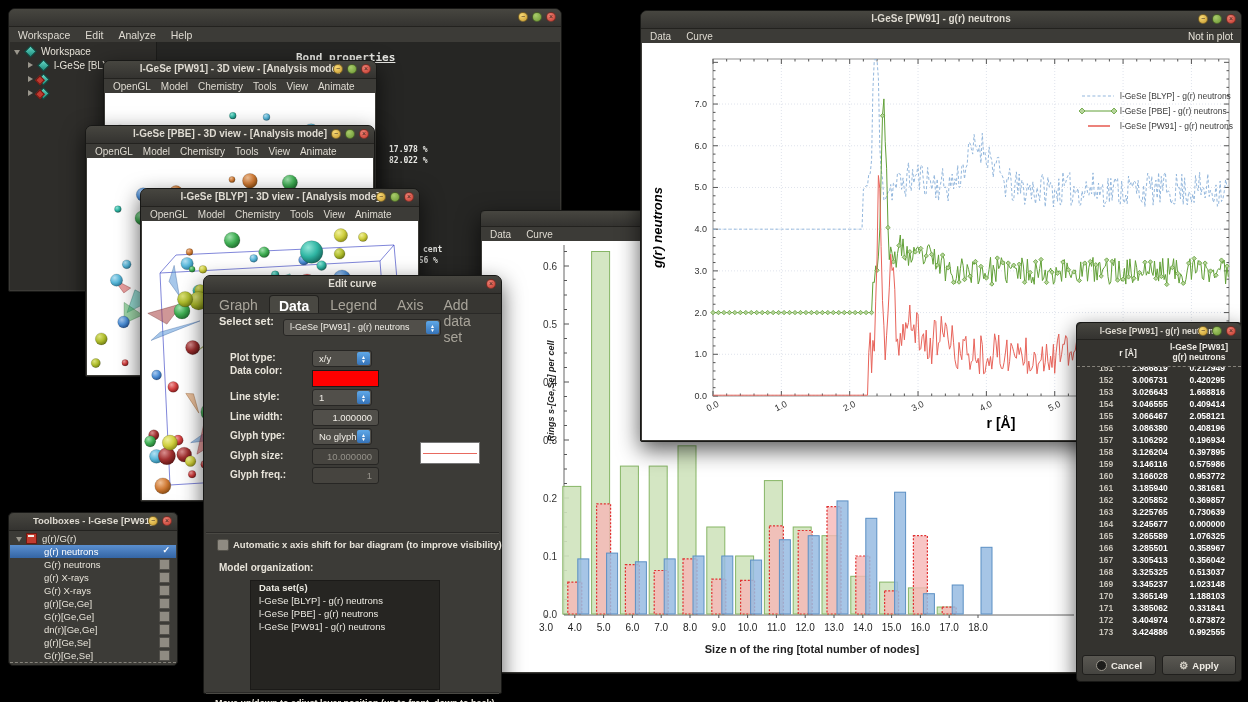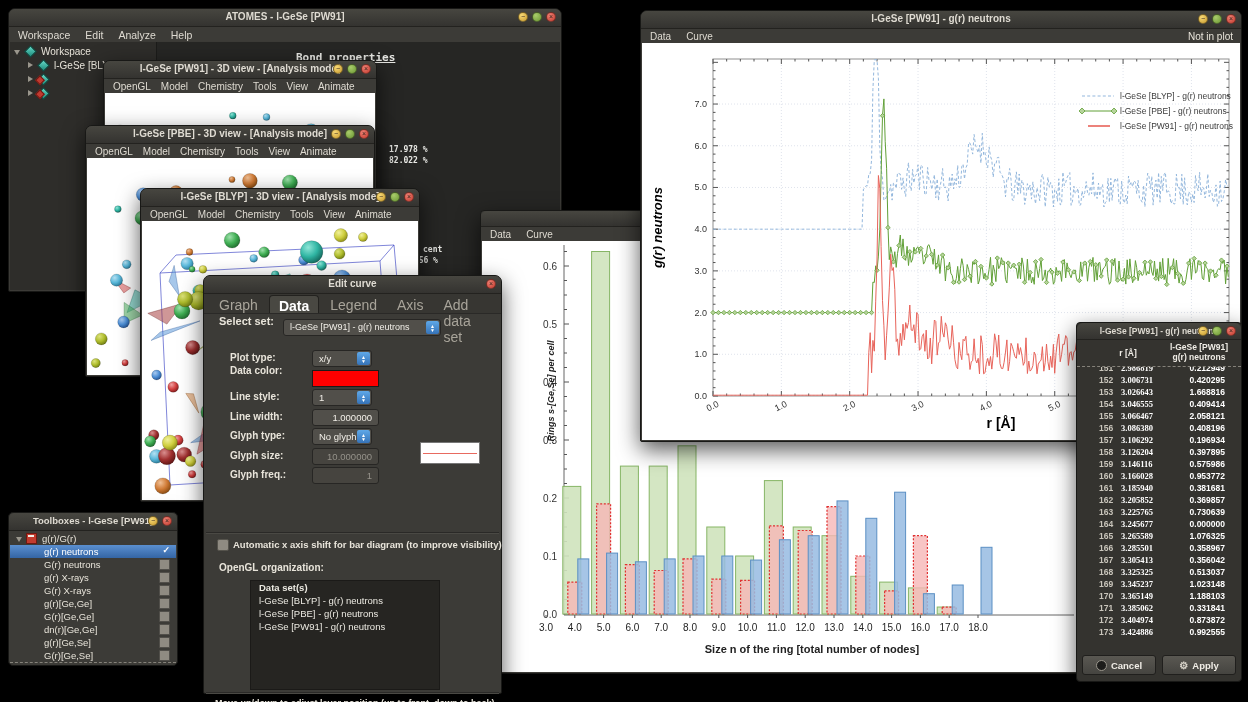--- a/index.html
+++ b/index.html
@@ -64,36 +64,35 @@
   .gricon{width:9px;height:9px;background:#c23b2e;border:1px solid #6e1812;margin-right:5px;
           display:inline-block;position:relative;}
   .gricon:after{content:"";position:absolute;left:1px;top:1px;width:6px;height:2px;background:#f2efe8;}
   
   .tblwin{background:#34332f;}
   .tbl-head{display:flex;font-size:8.5px;font-weight:bold;color:#f0ede6;height:26px;
             border-bottom:1px dashed #85827a;align-items:center;}
   .tbl-viewport{overflow:hidden;position:absolute;left:2px;right:2px;margin-left:16px;}
   .tbl-row{display:flex;height:12px;line-height:12px;font-size:8.5px;color:#fff;font-weight:bold;}
   .tbl-row .idx{width:22px;color:#c9c5bb;text-align:left;padding-left:4px;font-weight:bold;}
-  .tbl-row .c1{width:58px;text-align:left;font-family:Liberation Serif, serif;}
+  .tbl-row .c1{width:58px;text-align:center;}
   .tbl-row .c2{flex:1;text-align:right;padding-right:14px;}
   .tbl-btn{position:absolute;bottom:6px;height:18px;background:linear-gradient(#5a5852,#454440);
            border:1px solid #201f1d;border-radius:3px;color:#f0ede6;font-size:9.5px;font-weight:bold;
            display:flex;align-items:center;justify-content:center;gap:4px;}
   .divider{position:absolute;left:1px;right:1px;height:1px;background:#2a2927;border-bottom:1px solid #4a4944;}
   svg text{font-family:"Liberation Sans",sans-serif;}
 </style>
 </head>
 <body>
 
 <div id="desktop">
 
   <div class="window" id="win-main" style="left:8px;top:8px;width:552px;height:282px;z-index:1;">
     <div class="titlebar">
-      <span class="title">ATOMES - l-GeSe [PW91]</span>
       <span class="winbtns">
           <span class="wbtn min">−</span>
           <span class="wbtn max"></span>
           <span class="wbtn close">×</span>
         </span>
     </div>
     <div class="menubar" style="background:#3c3b37;">
         <span class="menu-item">Workspace</span>
         <span class="menu-item">Edit</span>
         <span class="menu-item">Analyze</span>
@@ -1067,21 +1066,21 @@
         <div class="ec-label" style="left: 25px; top: 137.5px; font-weight: bold; text-align: right;">Glyph size:</div>
         <div class="entry disabled" style="left: 107px; top: 135.5px; width: 59px;">10.000000</div>
         <div class="ec-label" style="left: 25px; top: 157px; font-weight: bold;">Glyph freq.:</div>
         <div class="entry disabled" style="left: 107px; top: 155px; width: 59px;">1</div>
         <div class="preview" style="left: 215px; top: 130px; width: 58px; height: 20px;">
           <div class="pline"></div>
         </div>
         <div class="divider" style="top: 220px;"></div>
         <div class="cb" style="left: 12px; top: 227px;"></div>
         <div class="ec-label" style="left: 28px; top: 227px; font-size: 9.5px;">Automatic x axis shift for bar diagram  (to improve visibility)</div>
-        <div class="ec-label" style="left: 14px; top: 250px;">OpenGL organization:</div>
+        <div class="ec-label" style="left: 14px; top: 250px;">Model organization:</div>
         <div class="listbox" style="left: 45px; top: 268px; width: 188px; height: 108px;">
           <div class="li hdr">Data set(s)</div>
           <div class="li">l-GeSe [BLYP] - g(r) neutrons</div>
           <div class="li">l-GeSe [PBE] - g(r) neutrons</div>
           <div class="li">l-GeSe [PW91] - g(r) neutrons</div>
         </div>
         <div class="ec-label" style="left: 10px; top: 386px; font-size: 9px;">Move up/down to adjust layer position (up to front, down to back)</div>
         <div class="divider" style="top: 380px;"></div>
       </div>
   </div>

